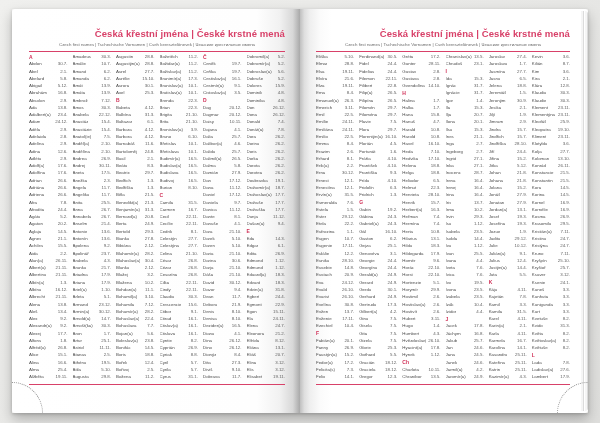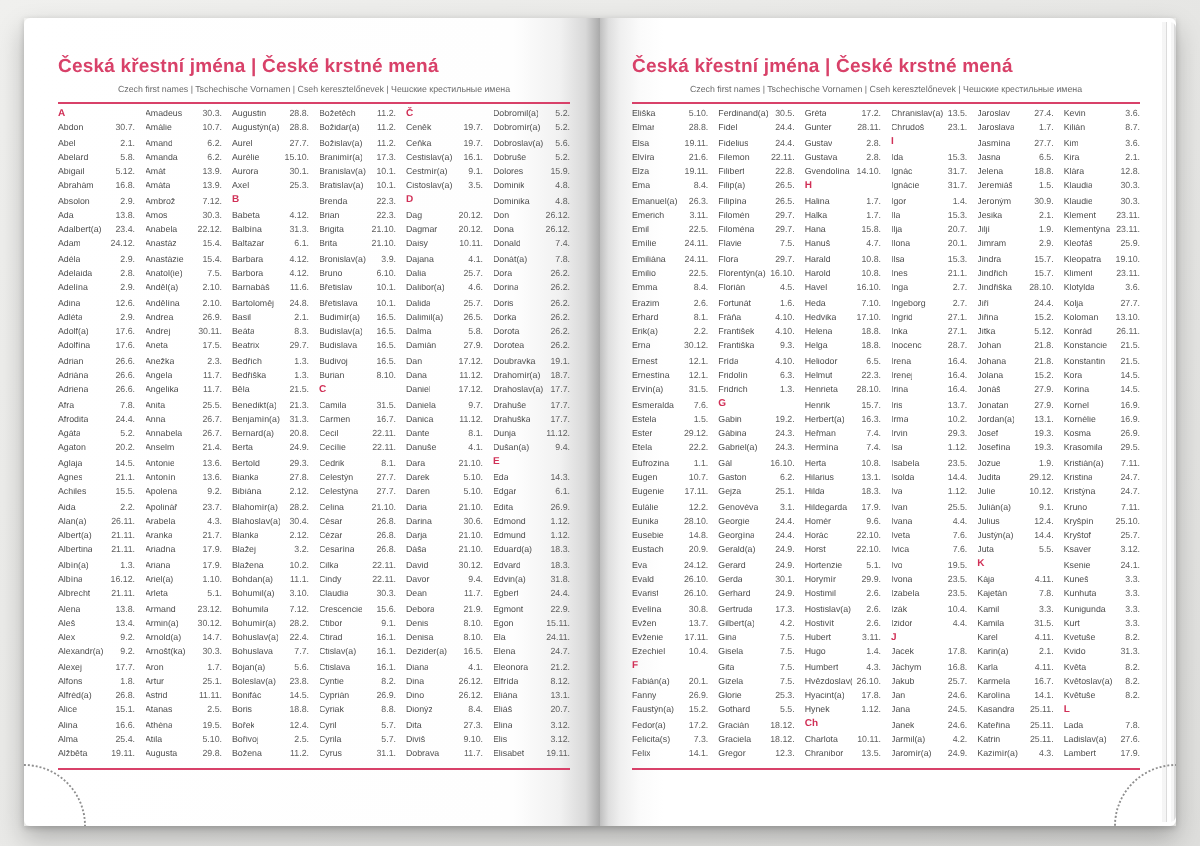--- a/index.html
+++ b/index.html
@@ -14,21 +14,21 @@
   .page.right{border-radius:0 3px 3px 0;
     background:linear-gradient(to right,#bfbfbf 0%,#dedede 1.5%,#efefef 3.5%,#fbfbfb 7%,#ffffff 11%,#ffffff 100%);}
   .page-edges{position:absolute;top:2px;bottom:2px;right:0;width:9px;pointer-events:none;
     background:repeating-linear-gradient(to left,#cfcfcf 0 .8px,#f2f2f2 .8px 2.6px,#ffffff 2.6px 4.4px);
     opacity:.75;border-radius:0 3px 3px 0;}
   .perf{position:absolute;width:60px;height:60px;border:1.5px dotted #8f8f8f;border-radius:50%;}
   .perf.bl{left:-31px;bottom:-31px;}
   .perf.br{right:-31px;bottom:-31px;}
   .content{position:relative;height:100%;padding:0 15px 0 17px;box-sizing:border-box;}
   .page.right .content{padding:0 18px 0 16px;}
-  .title{margin:0;padding-top:19px;text-align:left;font-size:9.5px;line-height:11px;
+  .title{margin:0;padding-top:19px;text-align:right;font-size:9.5px;line-height:11px;
          font-weight:bold;color:#d84169;letter-spacing:.1px;white-space:nowrap;}
   .subtitle{text-align:center;font-size:4.4px;line-height:6px;color:#6b6b6b;margin-top:2.5px;white-space:nowrap;}
   .rule{height:0;border-top:1.1px solid #d84169;margin-top:3.5px;}
   .rule.bottom{margin-top:2.5px;}
   .cols{display:grid;grid-template-columns:repeat(6,1fr);column-gap:5px;height:328px;margin-top:1.5px;}
   .ncol{display:flex;flex-direction:column;min-width:0;}
   .row{flex:1 1 0;display:flex;justify-content:space-between;align-items:center;
        font-size:4.4px;line-height:1;color:#4d4d4d;min-width:0;}
   .row .nm{white-space:nowrap;overflow:hidden;}
   .row .dt{color:#606060;margin-left:2px;flex:none;}

